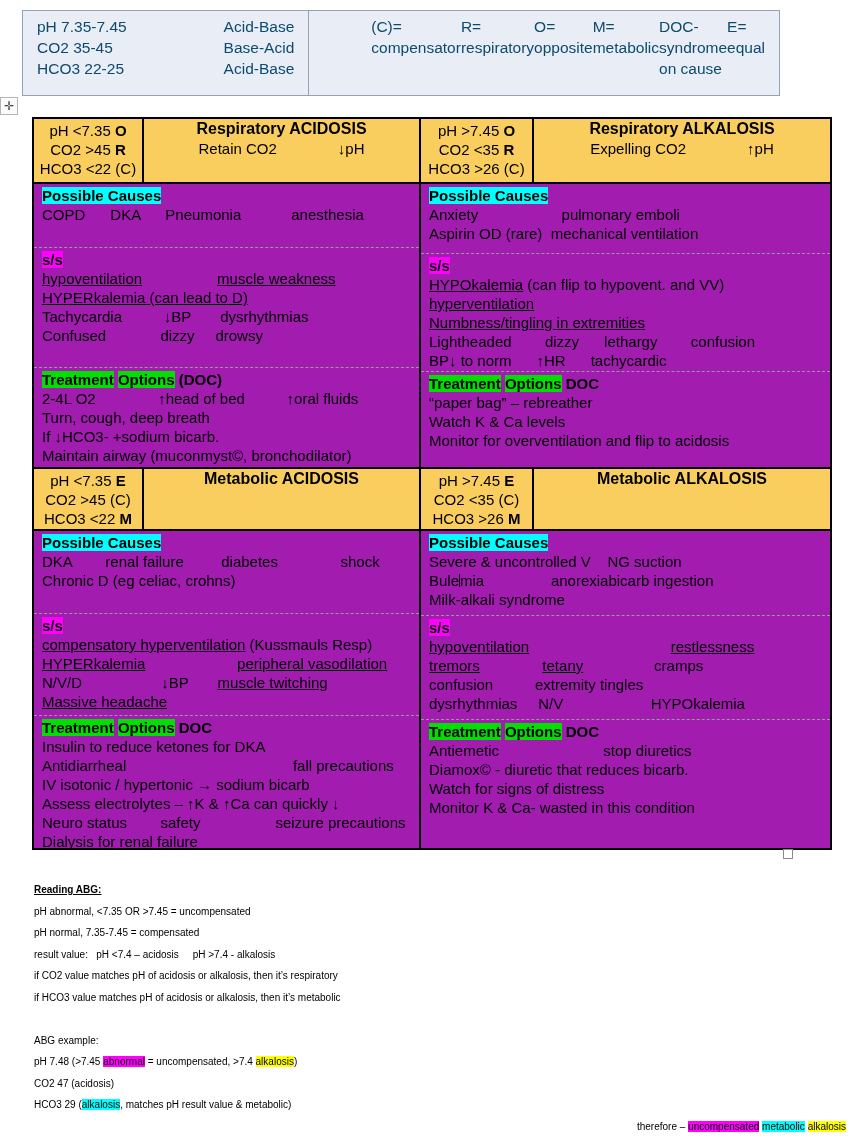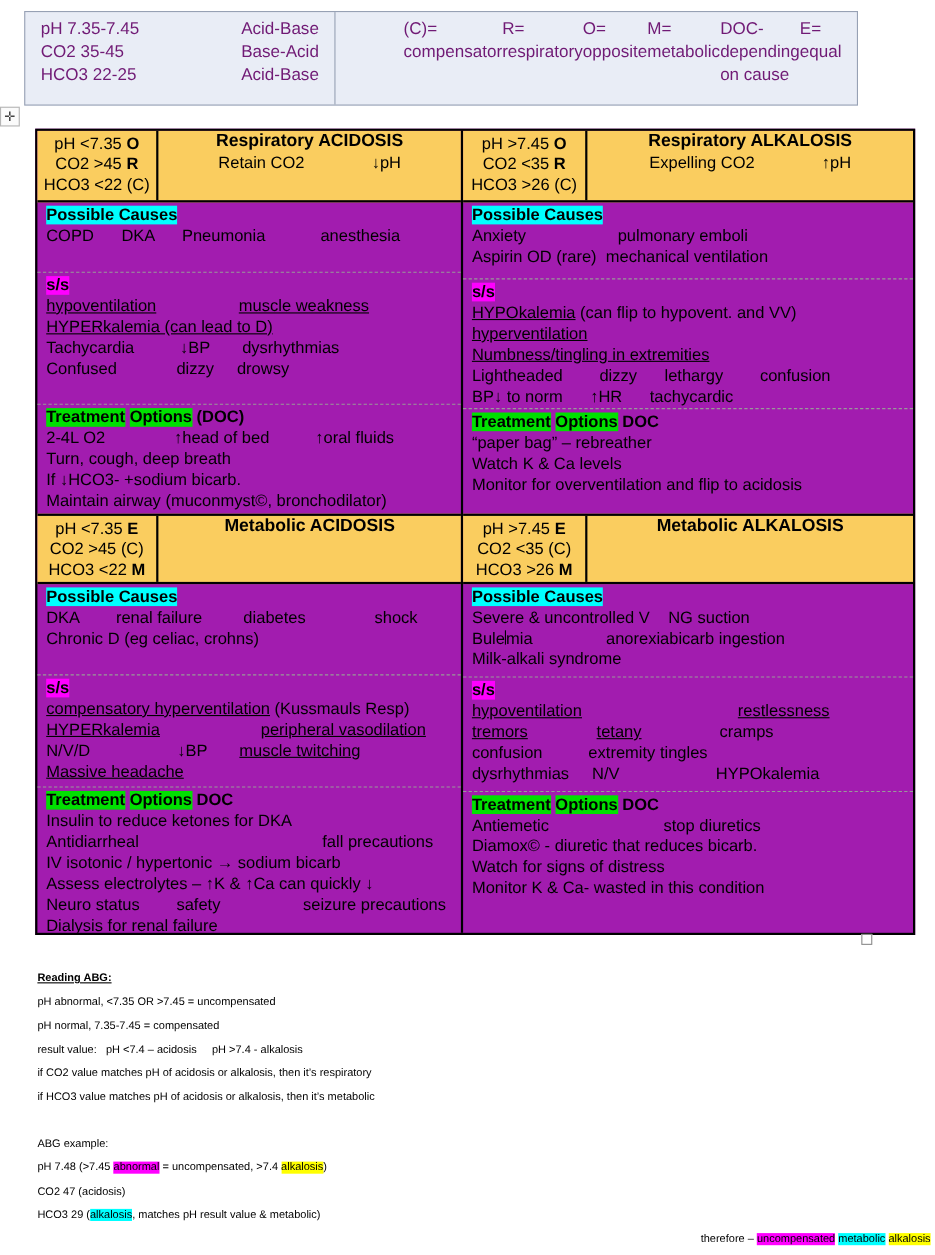--- a/index.html
+++ b/index.html
@@ -1,20 +1,20 @@
 <!DOCTYPE html>
 <html><head>
 <meta charset="utf-8">
 <style>
   *{margin:0;padding:0;box-sizing:border-box}
   html,body{background:#fff}
   body{width:850px;height:1141px;position:relative;font-family:"Liberation Sans",sans-serif;color:#000;font-size:15px;overflow:hidden}
 
   
-  .legend{position:absolute;left:22px;top:10px;width:758px;height:86px;display:flex;background:#E9EDF6;border:1px solid #97A1B4;color:#701a75;font-size:15.5px}
+  .legend{position:absolute;left:22px;top:10px;width:758px;height:86px;display:flex;background:#E9EDF6;border:1px solid #97A1B4;color:#0c4a6e;font-size:15.5px}
   .legend-left{width:343px;border-right:1px solid #97A1B4;padding:5px 14px;display:flex;flex-direction:column}
   .legend-right{flex:1;padding:5px 14px;display:flex;flex-direction:row}
   .lrow{display:flex;justify-content:space-between;line-height:21px}
   .lrow.right-only{justify-content:center}
   .legend .indent{margin-left:48px}
 
   .move-handle{position:absolute;left:0;top:97px;width:18px;height:18px;border:1px solid #b5b5b5;background:#fbfbfb;display:flex;align-items:center;justify-content:center;font-size:12px;color:#444;cursor:move}
 
   
   .abg-table{position:absolute;left:32px;top:117px;width:800px;height:733px;border:2px solid #000;display:flex;background:#a21caf}
@@ -69,21 +69,21 @@
       <span class="indent">(C)= compensator</span>
       <span>R= respiratory</span>
     </div>
     <div class="lrow right-only">
       <span>O= opposite</span>
     </div>
     <div class="lrow right-only">
       <span>M= metabolic</span>
     </div>
     <div class="lrow">
-      <span>DOC- depending on cause</span>
+      <span>DOC- syndrome on cause</span>
       <span>E= equal</span>
     </div>
   </div>
 </div>
 
 <div class="move-handle">
   <span>✛</span>
 </div>
 
 <div class="abg-table">

